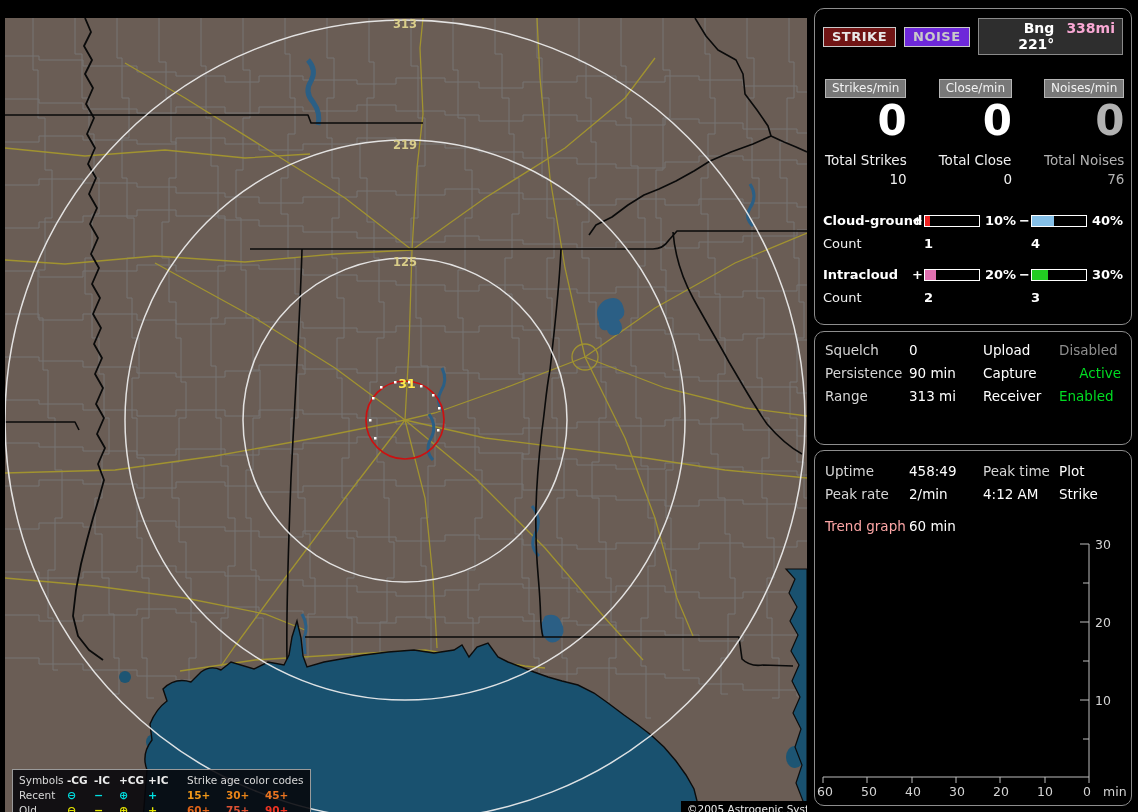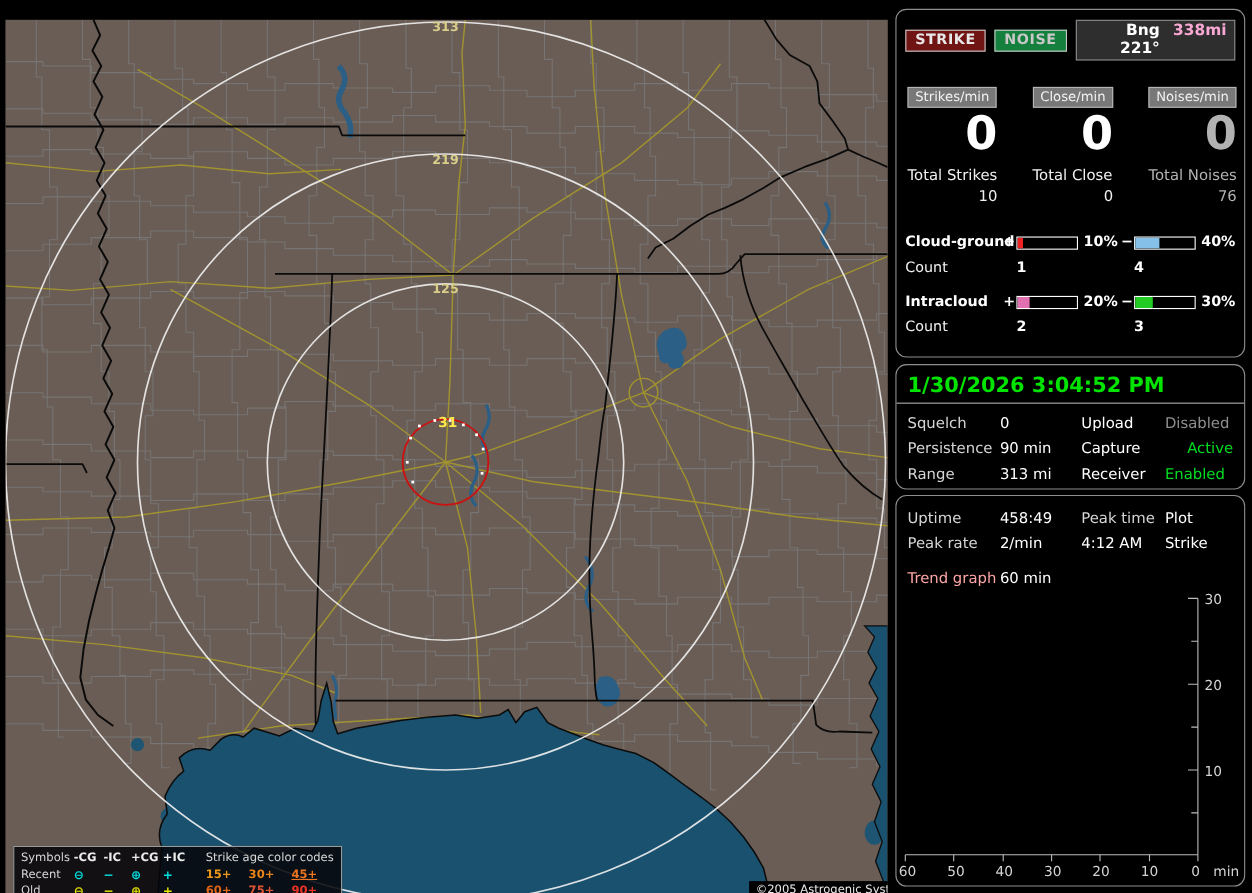--- a/index.html
+++ b/index.html
@@ -18,21 +18,21 @@
   #copyright{position:absolute;left:676px;top:783px;background:#000;color:#eaeaea;font-size:10.5px;
     padding:2px 6px;white-space:nowrap;}
   
   .panel-box{position:absolute;left:814px;width:318px;background:#000;border:1px solid #8d8d8d;border-radius:10px;box-sizing:border-box;}
   #box-stats{top:8px;height:317px;}
   #box-status{top:331px;height:114px;}
   #box-info{top:450px;height:356px;}
   #btn-row{display:flex;align-items:center;gap:8px;padding:9px 8px 0 8px;}
   .tbtn{font-size:13px;font-weight:bold;padding:1px 8px 2px 8px;border:1px solid #c9c9c9;letter-spacing:.5px;cursor:default;}
   #strike-btn{background:#701414;color:#e8e8e8;}
-  #noise-btn{background:#15803d;color:#c9c9c9;}
+  #noise-btn{background:#6d28d9;color:#c9c9c9;}
   #bng-chip{margin-left:auto;background:#2e2e2e;border:1px solid #8a8a8a;padding:1px 7px 2px 7px;
     font-size:14px;font-weight:bold;display:flex;gap:12px;}
   #bng-chip .b1{color:#fff;text-align:right;} #bng-chip .b2{color:#f9a8d4;}
   #counters{display:grid;grid-template-columns:1fr 1fr 1fr;column-gap:32px;padding:0 10px;margin-top:24px;}
   .counter{display:flex;flex-direction:column;}
   .chip{align-self:flex-start;background:#787878;border:1px solid #b5b5b5;color:#f2f2f2;font-size:12px;padding:1px 6px 2px 6px;}
   .bigzero{text-align:right;font-size:42px;font-weight:bold;color:#fff;line-height:1.0;margin-top:2px;}
   .total-lbl{font-size:13.5px;color:#f0f0f0;margin-top:10px;white-space:nowrap;}
   .total-val{font-size:13.5px;color:#f0f0f0;text-align:right;margin-top:3px;}
   .dimtxt{color:#b2b2b2 !important;}
@@ -198,21 +198,21 @@
       <span class="agehdr">Strike age color codes</span>
 
       <span>Recent</span>
       <span class="glyph" style="color: rgb(0, 223, 224);">⊖</span>
       <span class="glyph" style="color: rgb(0, 223, 224);">−</span>
       <span class="glyph" style="color: rgb(0, 223, 224);">⊕</span>
       <span class="glyph" style="color: rgb(0, 223, 224);">+</span>
       <span></span>
       <span class="age" style="color: rgb(240, 152, 24);">15+</span>
       <span class="age" style="color: rgb(232, 132, 24);">30+</span>
-      <span class="age" style="color: rgb(234, 116, 32); text-decoration: underline;">45+</span>
+      <span class="age" style="color: rgb(234, 116, 32);">45+</span>
 
       <span>Old</span>
       <span class="glyph" style="color: rgb(228, 228, 0);">⊖</span>
       <span class="glyph" style="color: rgb(228, 228, 0);">−</span>
       <span class="glyph" style="color: rgb(228, 228, 0);">⊕</span>
       <span class="glyph" style="color: rgb(228, 228, 0);">+</span>
       <span></span>
       <span class="age" style="color: rgb(223, 100, 24);">60+</span>
       <span class="age" style="color: rgb(221, 81, 51);">75+</span>
       <span class="age" style="color: rgb(238, 51, 34);">90+</span>
@@ -296,21 +296,20 @@
           <b>2</b>
         <span></span>
           <span></span>
           <b>3</b>
           <span></span>
       </div>
     </div>
   </div>
 
   <div class="panel-box" id="box-status">
-    <div id="datetime">1/30/2026 3:04:52 PM</div>
     <div class="kv-grid">
       <span class="lbl">Squelch</span>
       <span class="val">0</span>
       <span class="val">Upload</span>
       <span style="color: rgb(143, 143, 143);">Disabled</span>
 
       <span class="lbl">Persistence</span>
       <span class="val">90 min</span>
       <span class="val">Capture</span>
       <span style="color: rgb(0, 221, 34); text-align: right;">Active</span>

